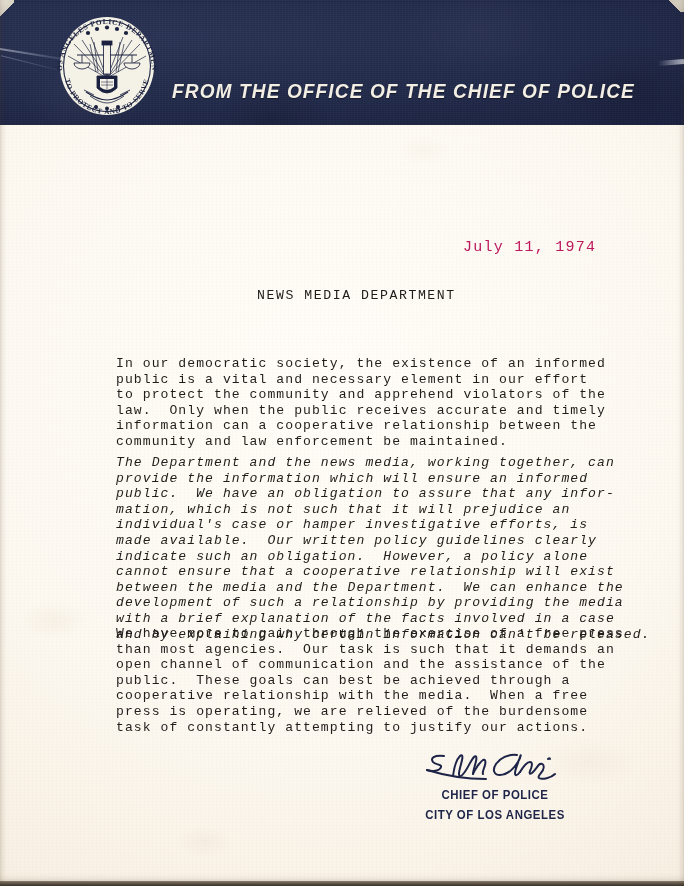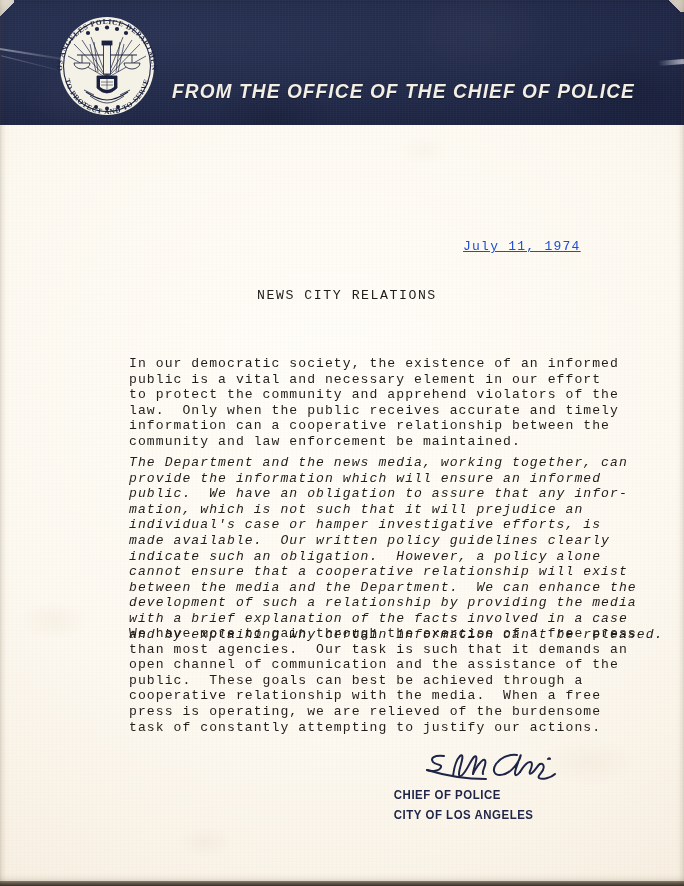--- a/index.html
+++ b/index.html
@@ -161,57 +161,55 @@
     position: absolute;
     left: 0; top: 125px;
     width: 684px;
     color: #221e1c;
     font-family: "Liberation Mono", "DejaVu Sans Mono", monospace;
   }
   .date-line {
     position: absolute;
     left: 463px;
     top: 114px;
-    font-size: 13px;
+    font-size: 15px;
     letter-spacing: 1.25px;
-    color: #1d4ed8;
-    white-space: nowrap;
-    text-decoration: underline;
+    color: #be185d;
+    white-space: nowrap;
   }
   .subject-line {
     position: absolute;
     left: 257px;
     top: 163px;
     font-size: 13.2px;
     letter-spacing: 1.55px;
     color: #201c1a;
     white-space: nowrap;
   }
   .para {
     position: absolute;
     left: 116px;
     width: 500px;
     font-size: 13.1px;
     line-height: 15.6px;
     letter-spacing: 1.05px;
     white-space: pre;
     color: #211d1b;
-    margin-left: 13px;
   }
   .p1 { top: 231px; }
   .p2 { top: 330px; font-style: italic; }
   .p3 { top: 501px; }
 
   
   .sig-block {
     position: absolute;
     left: 380px;
     top: 752px;
     width: 230px;
-    text-align: left;
+    text-align: center;
   }
   .signature {
     position: relative;
     height: 34px;
   }
   .signature svg { display:block; margin: 0 auto; }
   .sig-role, .sig-city {
     font-family: "Liberation Sans", sans-serif;
     font-size: 13px;
     font-weight: 700;
@@ -314,21 +312,21 @@
       </svg>
     </div>
 
     <div class="banner-title">FROM THE OFFICE OF THE CHIEF OF POLICE</div>
 
   </div>
 
   <div class="doc-body">
     <div class="date-line">July 11, 1974</div>
 
-    <div class="subject-line">NEWS CITY RELATIONS</div>
+    <div class="subject-line">NEWS MEDIA DEPARTMENT</div>
 
     <div class="para p1">In our democratic society, the existence of an informed
 public is a vital and necessary element in our effort
 to protect the community and apprehend violators of the
 law.  Only when the public receives accurate and timely
 information can a cooperative relationship between the
 community and law enforcement be maintained.</div>
 
     <div class="para p2">The Department and the news media, working together, can
 provide the information which will ensure an informed

